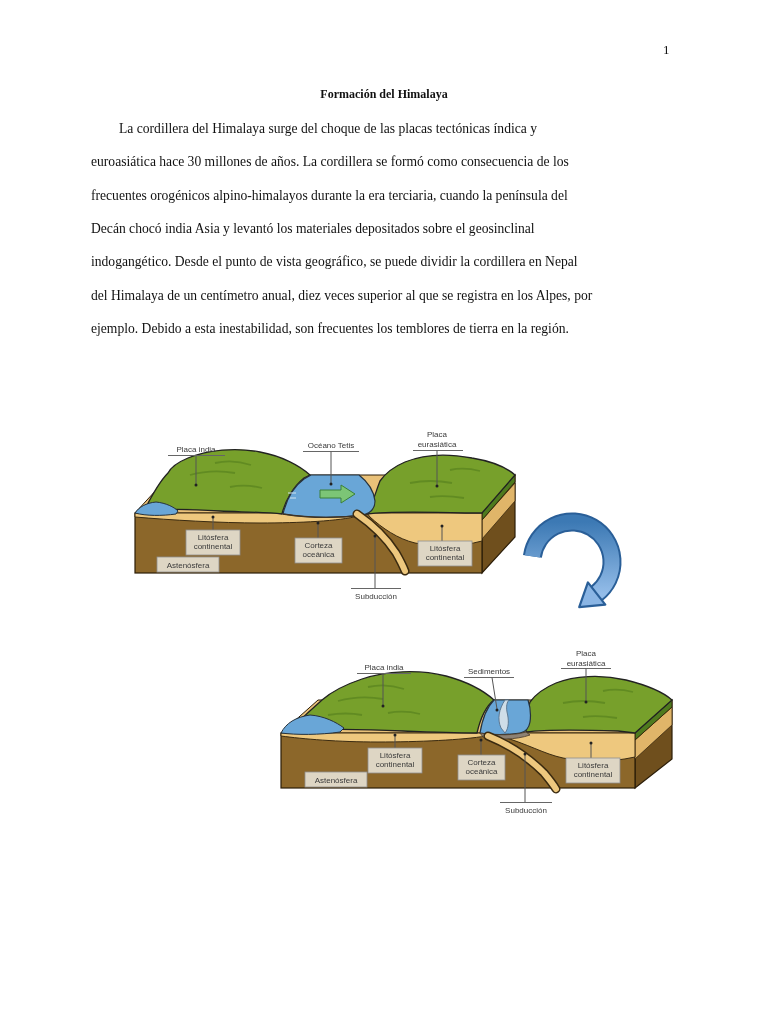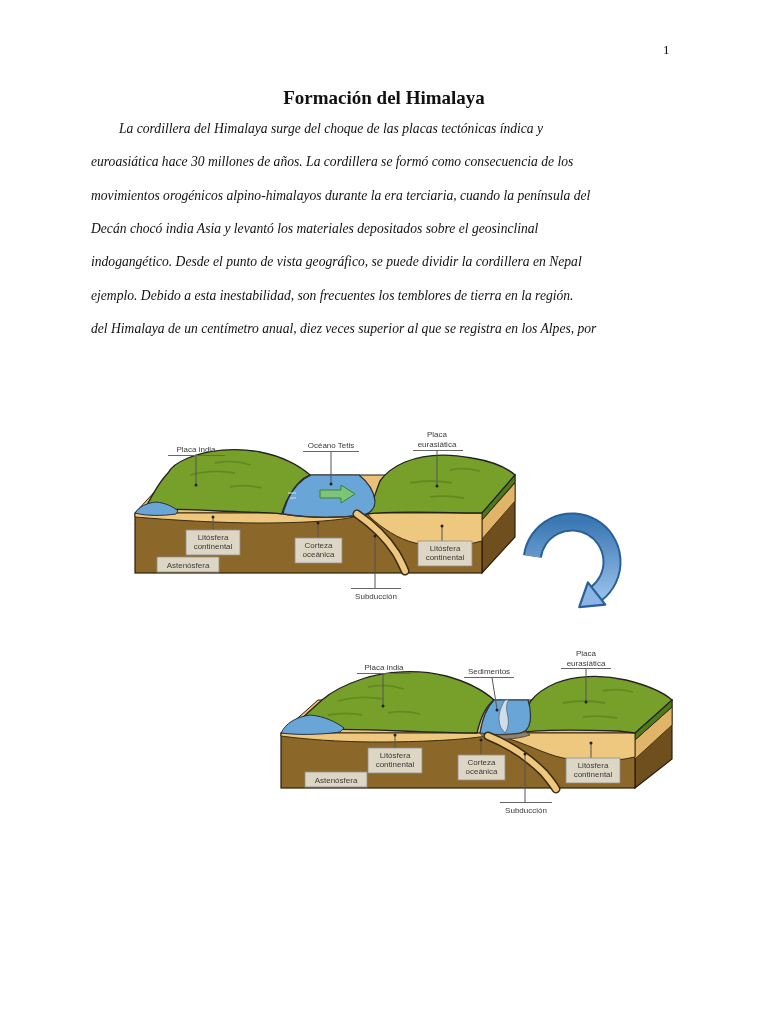--- a/index.html
+++ b/index.html
@@ -11,31 +11,30 @@
     overflow:hidden;
     color:#111;
   }
   .page-number {
     position:absolute; top:42px; left:663px;
     font-size:13px;
   }
   .doc-title {
     position:absolute; top:87px; left:0; width:768px;
     margin:0; text-align:center;
-    font-size:19px; font-weight:bold;
+    font-size:12px; font-weight:bold;
   }
   .paragraph {
     position:absolute; top:112px; left:91px; width:610px;
     font-size:13.6px;
   }
   .pline {
     height:33.45px;
     display:flex; align-items:center;
     white-space:nowrap;
-    font-style:italic;
   }
   .pline.indent { padding-left:28px; }
   .fig { position:absolute; }
   .fig svg { display:block; width:100%; height:100%; }
   .cap  { font:8px "Liberation Sans", sans-serif; fill:#3a3a3a; text-anchor:middle; }
   .ptr  { stroke:#555; stroke-width:1; }
   .unl  { stroke:#666; stroke-width:1; }
   .dot  { fill:#222; }
   .lblbox { stroke:#8f8f8f; stroke-width:0.8; }
 </style>
@@ -44,25 +43,25 @@
 
 <div>
 
   <div class="page-number">1</div>
 
   <h1 class="doc-title">Formación del Himalaya</h1>
 
   <div class="paragraph">
     <div class="pline indent">La cordillera del Himalaya surge del choque de las placas tectónicas índica y</div>
     <div class="pline">euroasiática hace 30 millones de años. La cordillera se formó como consecuencia de los</div>
-    <div class="pline">movimientos orogénicos alpino-himalayos durante la era terciaria, cuando la península del</div>
+    <div class="pline">frecuentes orogénicos alpino-himalayos durante la era terciaria, cuando la península del</div>
     <div class="pline">Decán chocó india Asia y levantó los materiales depositados sobre el geosinclinal</div>
     <div class="pline">indogangético. Desde el punto de vista geográfico, se puede dividir la cordillera en Nepal</div>
+    <div class="pline">del Himalaya de un centímetro anual, diez veces superior al que se registra en los Alpes, por</div>
     <div class="pline">ejemplo. Debido a esta inestabilidad, son frecuentes los temblores de tierra en la región.</div>
-    <div class="pline">del Himalaya de un centímetro anual, diez veces superior al que se registra en los Alpes, por</div>
   </div>
 
   <div class="fig" style="left:130px; top:425px; width:390px; height:180px;">
     <svg viewBox="0 0 390 180">
       <g>
         <polygon points="352,88 385,50 385,112 352,148" stroke="#2b1d08" stroke-width="1.2" fill="#6f4f1d"></polygon>
         <rect x="5" y="88" width="347" height="60" stroke="#2b1d08" stroke-width="1.2" fill="#8c672a"></rect>
         <polygon points="5,88 352,88 385,50 40,50" stroke="#2b1d08" stroke-width="1" fill="#e9c179"></polygon>
         <polygon points="352,95 385,58 385,76 352,114" stroke="#3a2a10" stroke-width="0.8" fill="#e0b569"></polygon>
         <polygon points="352,88 385,50 385,57 352,95" stroke="#2b1d08" stroke-width="0.8" fill="#4e7a1e"></polygon>

